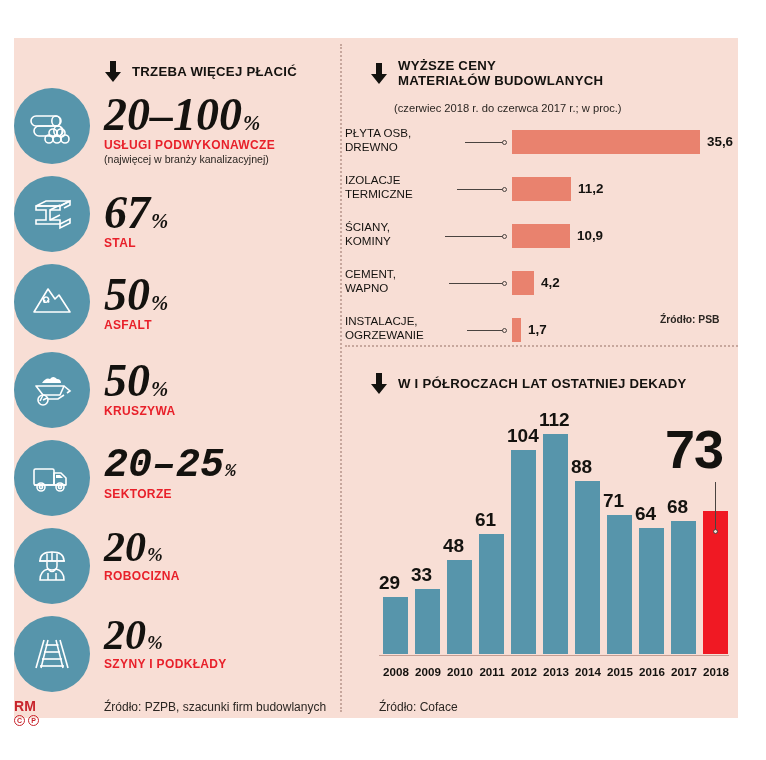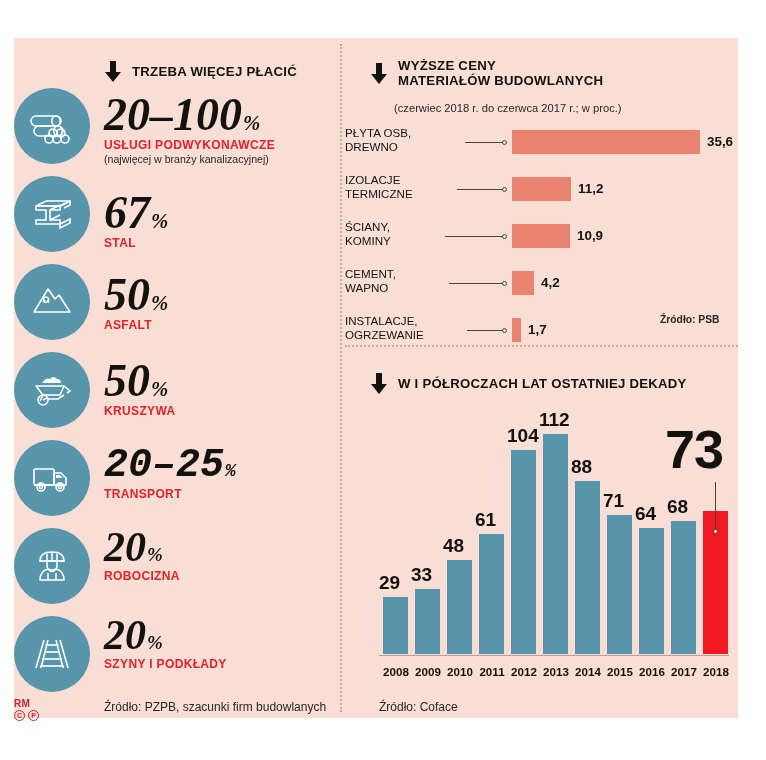--- a/index.html
+++ b/index.html
@@ -187,21 +187,21 @@
   .callout-line {
     position: absolute; width: 1px; background: #4a4340;
   }
   .callout-dot {
     position: absolute; width: 5px; height: 5px;
     border-radius: 50%; border: 1px solid #4a4340; background: #f8ded5;
   }
 
   
   .rm-logo { position: absolute; left: 14px; top: 698px; }
-  .rm-text { font-size: 10px; font-weight: bold; color: #c8242c; letter-spacing: 0.2px; }
+  .rm-text { font-size: 14px; font-weight: bold; color: #c8242c; letter-spacing: 0.2px; }
   .rm-marks { display: flex; gap: 3px; margin-top: 1px; }
   .rm-mark {
     width: 11px; height: 11px; border-radius: 50%;
     border: 1.2px solid #c8242c; color: #c8242c;
     font-size: 7px; font-weight: bold;
     display: flex; align-items: center; justify-content: center;
   }
 </style>
 </head>
 <body>
@@ -339,21 +339,21 @@
       <div class="cost-label">ASFALT</div>
     </div>
 
     <div class="cost-item" style="top:272px;">
       <div class="cost-value" style="font-size:46px;"><span>50</span><span class="pct">%</span></div>
       <div class="cost-label">KRUSZYWA</div>
     </div>
 
     <div class="cost-item" style="top:360px;">
       <div class="cost-value" style="font-size:40px;font-family:Liberation Mono, monospace;"><span>20–25</span><span class="pct">%</span></div>
-      <div class="cost-label">TRANSPORT</div>
+      <div class="cost-label">SEKTORZE</div>
     </div>
 
     <div class="cost-item" style="top:440px;">
       <div class="cost-value" style="font-size:42px;"><span>20</span><span class="pct">%</span></div>
       <div class="cost-label">ROBOCIZNA</div>
     </div>
 
     <div class="cost-item" style="top:528px;">
       <div class="cost-value" style="font-size:42px;"><span>20</span><span class="pct">%</span></div>
       <div class="cost-label">SZYNY I PODKŁADY</div>

